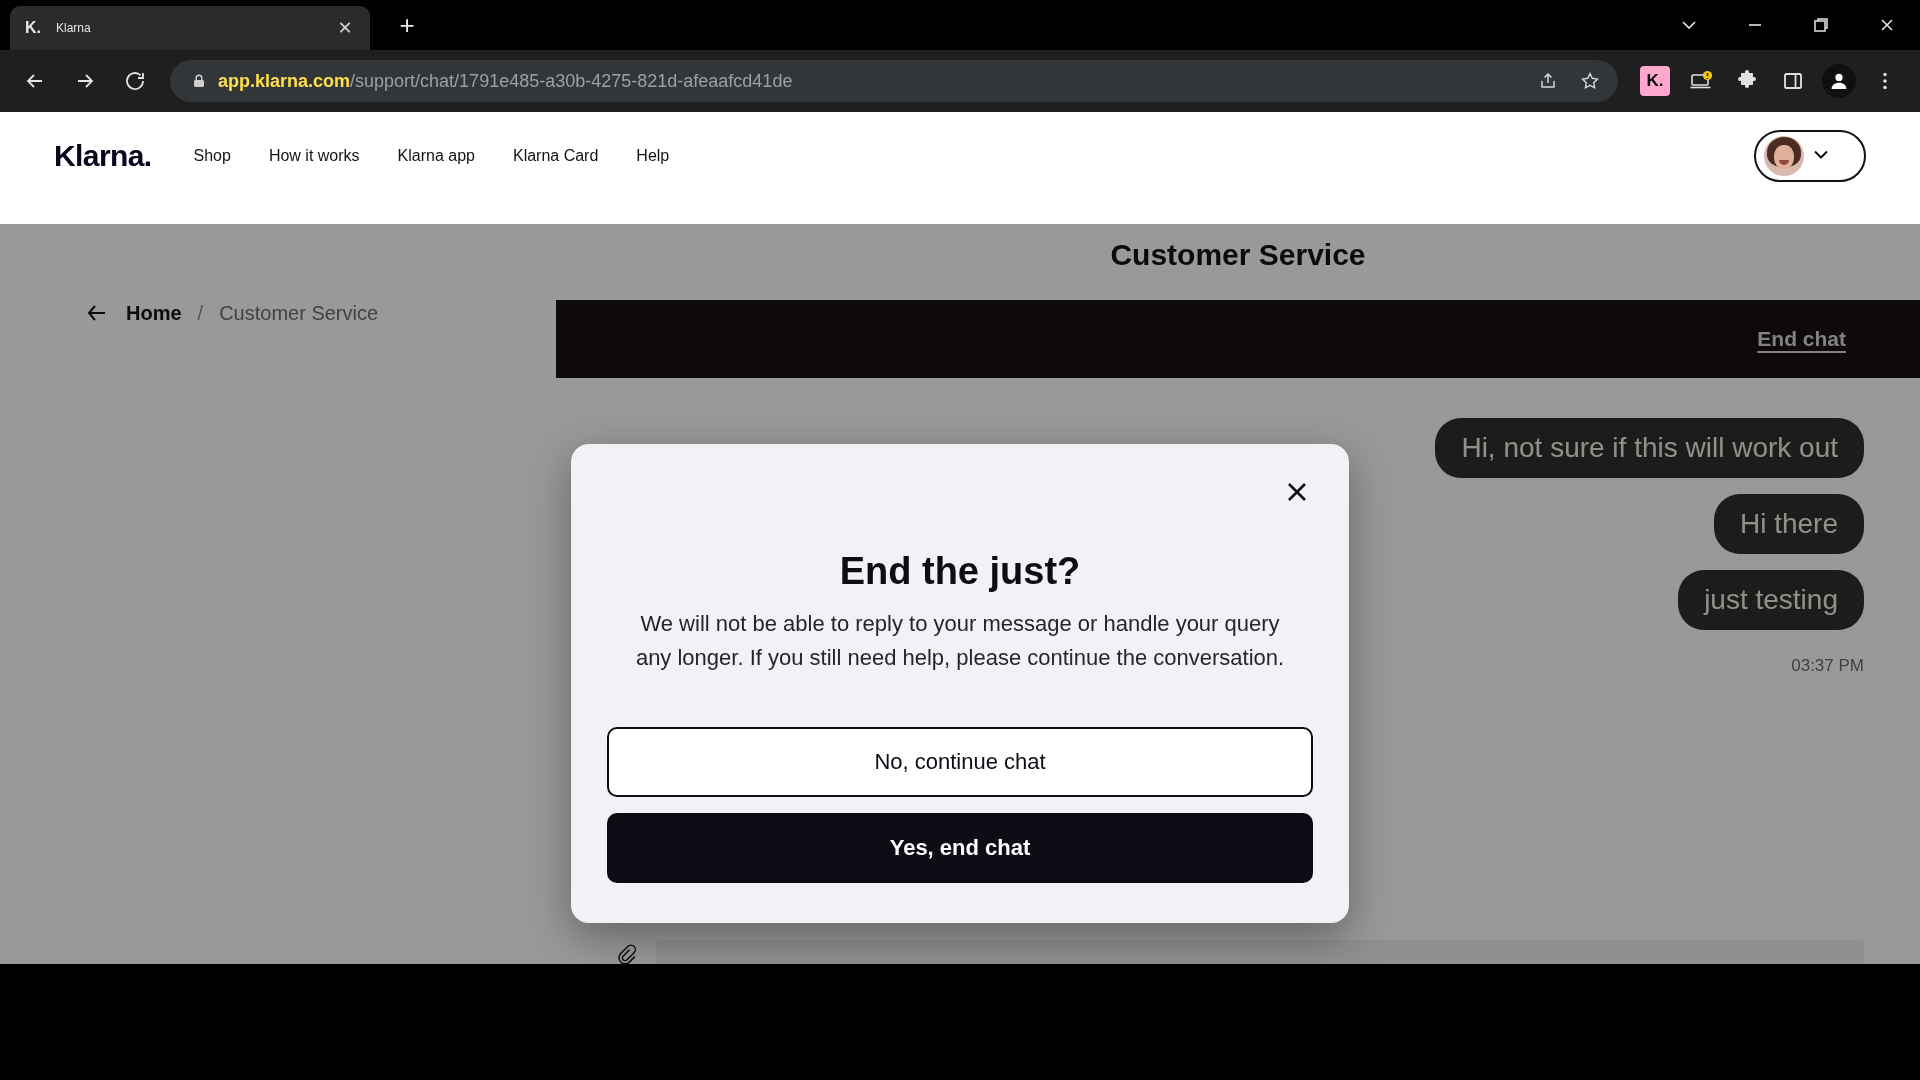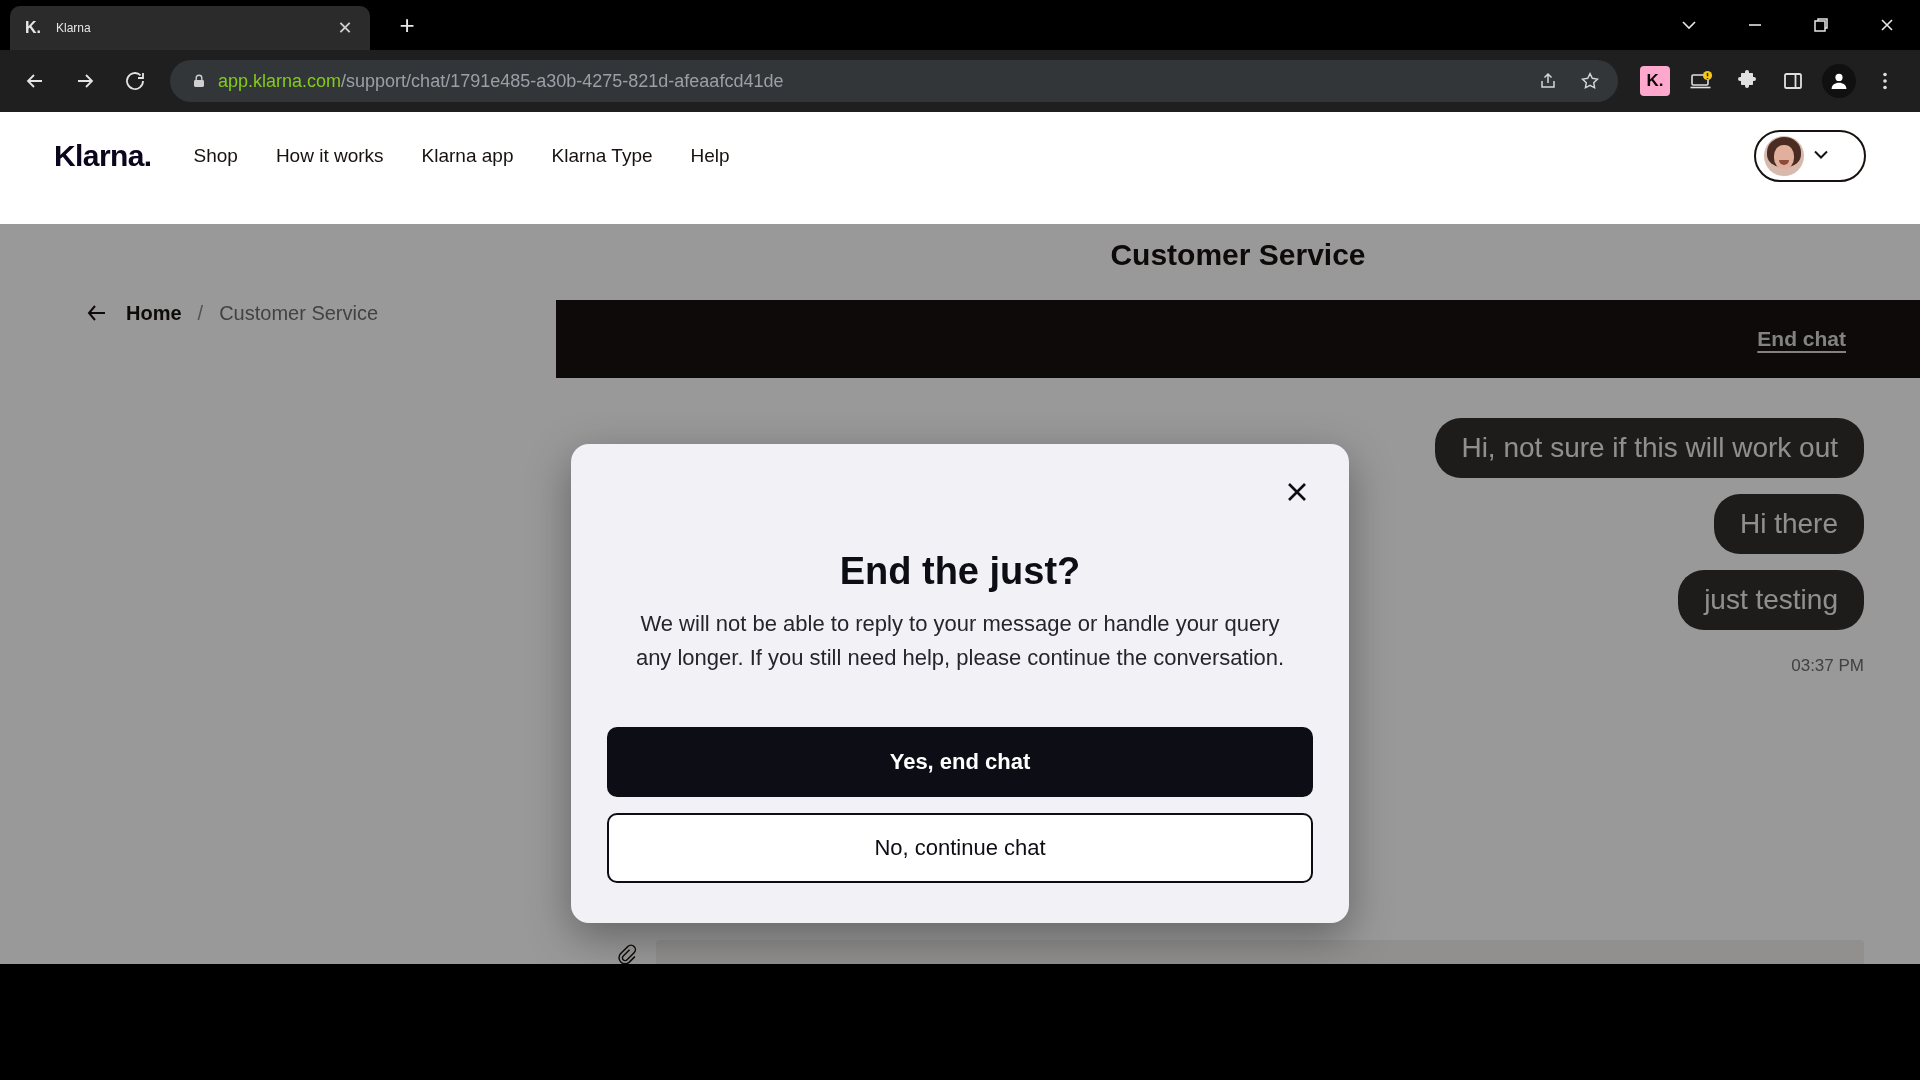--- a/index.html
+++ b/index.html
@@ -66,21 +66,21 @@
     flex: 1; height: 42px; background: #323639;
     border-radius: 22px; display: flex; align-items: center;
     padding: 0 10px 0 18px; margin: 0 10px 0 6px;
     position: relative;
   }
   .lock { width: 22px; color:#cfcfcf; display:flex; align-items:center; justify-content:center; }
   .url {
     flex: 1; font-size: 18px; color: #9aa0a6;
     white-space: nowrap; overflow: hidden; margin-left: 8px;
   }
-  .url b { color: #84cc16; font-weight: 400; }
+  .url b { color: #fde047; font-weight: 700; }
   .omni-actions { display: flex; align-items: center; gap: 6px; }
   .omni-icon {
     width: 36px; height: 36px; display: flex;
     align-items: center; justify-content: center; color: #d6d6d6;
   }
   .toolbar-icons { display: flex; align-items: center; gap: 4px; margin-left: 6px; }
   .tb-icon {
     width: 42px; height: 42px; display: flex;
     align-items: center; justify-content: center; color: #e0e0e0;
   }
@@ -105,21 +105,21 @@
   .site-header {
     height: 88px; background: #fff;
     display: flex; align-items: center; padding: 0 54px;
     position: relative;
   }
   .logo {
     font-size: 30px; font-weight: 800; color: #0b051d;
     letter-spacing: -0.6px; margin-right: 42px;
   }
   .nav { display: flex; align-items: center; gap: 38px; }
-  .nav-item { font-size: 19px; color: #17120f; }
+  .nav-item { font-size: 16px; color: #17120f; }
   .account-pill {
     position: absolute; right: 54px; top: 50%;
     transform: translateY(-50%);
     width: 112px; height: 52px; border: 2px solid #17120f;
     border-radius: 30px; display: flex; align-items: center;
     padding: 0 8px; gap: 6px;
   }
   .account-photo {
     width: 40px; height: 40px; border-radius: 50%;
     overflow: hidden; background: #d8b9ae; position: relative;
@@ -352,21 +352,21 @@
   </div>
 
   <div class="viewport">
 
     <div class="site-header">
       <div class="logo">Klarna.</div>
       <div class="nav">
         <div class="nav-item">Shop</div>
         <div class="nav-item">How it works</div>
         <div class="nav-item">Klarna app</div>
-        <div class="nav-item">Klarna Type</div>
+        <div class="nav-item">Klarna Card</div>
         <div class="nav-item">Help</div>
       </div>
       <div class="account-pill">
         <span class="account-photo">
           <span class="hair"></span>
             <span class="face"></span>
             <span class="smile"></span>
         </span>
         <span>
           <svg width="22" height="22" viewBox="0 0 22 22">
@@ -417,20 +417,20 @@
     <div class="overlay">
       <div class="modal">
         <button class="modal-close">
           <svg width="30" height="30" viewBox="0 0 30 30">
               <path d="M7 7l16 16M23 7L7 23" stroke="currentColor" stroke-width="2.6"></path>
             </svg>
         </button>
         <div class="modal-title">End the just?</div>
         <div class="modal-text">We will not be able to reply to your message or handle your query any longer. If you still need help, please continue the conversation.</div>
         <div class="modal-actions">
+          <button class="btn btn-secondary">No, continue chat</button>
           <button class="btn btn-primary">Yes, end chat</button>
-          <button class="btn btn-secondary">No, continue chat</button>
         </div>
       </div>
     </div>
 
   </div>
 </div>
 
 </body></html>

